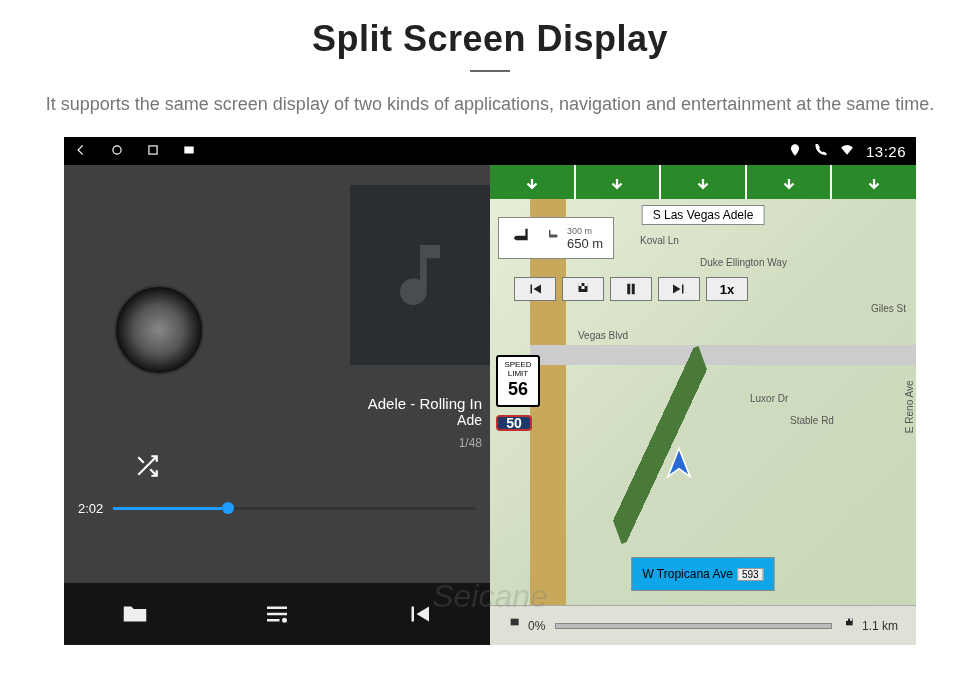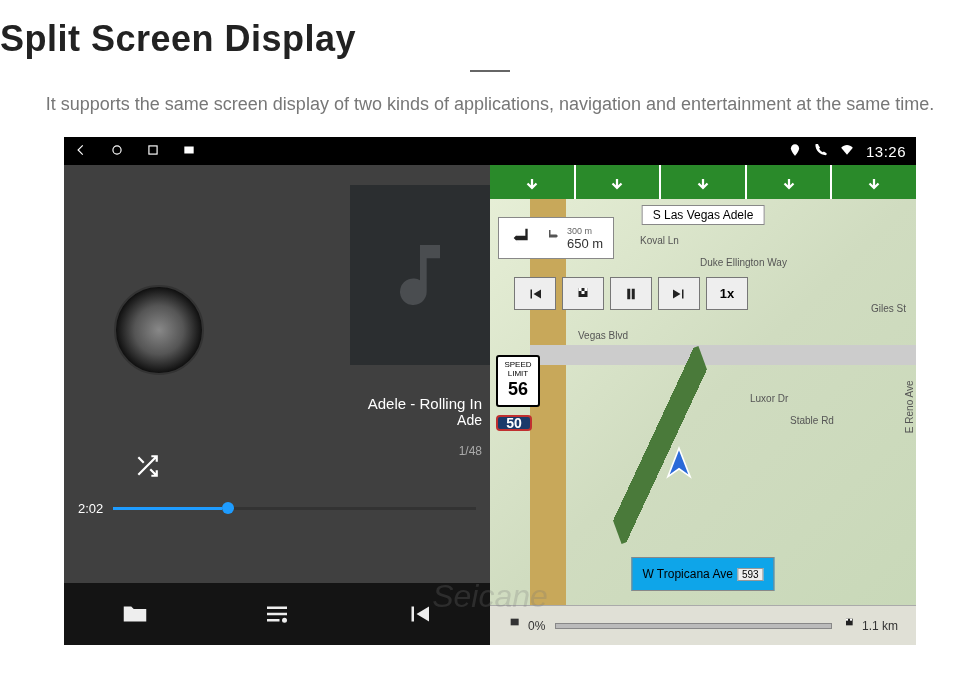--- a/index.html
+++ b/index.html
@@ -1,58 +1,58 @@
 <!DOCTYPE html>
 <html><head>
 <meta charset="utf-8">
 <style>
 * { margin: 0; padding: 0; box-sizing: border-box; }
 body { font-family: Arial, sans-serif; background: #fff; width: 980px; height: 696px; overflow: hidden; }
-.heading { padding: 18px 0 8px; }
+.heading { text-align: center; padding: 18px 0 8px; }
 .heading h1 { font-size: 36px; font-weight: 700; color: #222; letter-spacing: 0.5px; }
 .heading .underline { width: 40px; height: 2px; background: #666; margin: 10px auto 0; }
 .subtitle { text-align: center; color: #777; font-size: 18px; padding: 12px 40px 20px; line-height: 1.4; }
 .device { width: 852px; height: 508px; margin: 0 auto; background: #000; position: relative; overflow: hidden; }
 .statusbar { height: 28px; background: #000; display: flex; align-items: center; color: #fff; font-size: 14px; padding: 0 10px; }
 .statusbar .nav-icons { display: flex; gap: 22px; align-items: center; }
 .statusbar .spacer { flex: 1; }
 .statusbar .sys-icons { display: flex; gap: 12px; align-items: center; }
 .statusbar svg { width: 14px; height: 14px; fill: #fff; }
 .clock { font-size: 15px; font-weight: 500; letter-spacing: 0.5px; }
 .split { display: flex; height: 480px; }
 .pane-left { width: 50%; background: #404040; position: relative; display: flex; flex-direction: column; }
 .pane-right { width: 50%; background: #d8e4c8; position: relative; overflow: hidden; }
 .music-art { width: 140px; height: 180px; background: #2b2e30; position: absolute; top: 20px; right: 0; display: flex; align-items: center; justify-content: center; }
 .music-art svg { width: 80px; height: 80px; fill: #4a4d50; }
 .knob-wrap { position: absolute; left: 50px; top: 120px; }
 .knob { width: 90px; height: 90px; border-radius: 50%; background: radial-gradient(circle, #888 0%, #555 40%, #111 70%); border: 2px solid #333; }
 .track-meta { position: absolute; right: 8px; top: 230px; text-align: right; color: #fff; font-size: 15px; }
 .track-meta .line2 { font-size: 14px; }
-.track-meta .line3 { font-size: 12px; color: #aaa; margin-top: 16px; }
+.track-meta .line3 { font-size: 12px; color: #aaa; margin-top: 8px; }
 .shuffle { position: absolute; left: 70px; top: 288px; color: #fff; }
 .progress-row { position: absolute; left: 0; right: 0; top: 336px; display: flex; align-items: center; padding: 0 14px; gap: 10px; }
 .progress-time { color: #fff; font-size: 13px; }
 .progress-bar { flex: 1; height: 3px; background: #333; position: relative; }
 .progress-fill { position: absolute; left: 0; top: 0; height: 100%; width: 30%; background: #1e9cff; }
 .progress-dot { position: absolute; top: -5px; left: 30%; width: 12px; height: 12px; border-radius: 50%; background: #1e9cff; }
 .bottom-bar { position: absolute; left: 0; right: 0; bottom: 0; height: 62px; background: #141414; display: flex; }
 .bottom-bar .btn { flex: 1; display: flex; align-items: center; justify-content: center; color: #eee; }
 .bottom-bar svg { width: 30px; height: 30px; fill: #eee; }
 
 .map-bg { position: absolute; inset: 0; background: linear-gradient(135deg, #e8f0d8 0%, #d0dcc0 50%, #c8d8b8 100%); }
 .lane-bar { position: absolute; top: 0; left: 0; right: 0; height: 34px; background: #2a8a2a; display: flex; }
 .lane-bar .lane { flex: 1; display: flex; align-items: center; justify-content: center; border-right: 2px solid #fff; }
 .lane-bar .lane:last-child { border-right: none; }
 .lane-bar svg { width: 18px; height: 18px; fill: #fff; }
 .turn-card { position: absolute; top: 52px; left: 8px; background: #fff; padding: 6px 10px; border: 1px solid #888; display: flex; align-items: center; gap: 6px; }
 .turn-card .dist { font-size: 13px; color: #333; }
 .turn-card svg { width: 28px; height: 28px; fill: #222; }
 .turn-card .sec-turn svg { width: 18px; height: 18px; fill: #555; }
 .nav-btns { position: absolute; top: 112px; left: 24px; display: flex; gap: 6px; }
-.nav-btn { width: 42px; height: 33px; background: #eee; border: 1px solid #777; display: flex; align-items: center; justify-content: center; }
+.nav-btn { width: 42px; height: 24px; background: #eee; border: 1px solid #777; display: flex; align-items: center; justify-content: center; }
 .nav-btn svg { width: 18px; height: 18px; fill: #222; }
 .speed-sign { position: absolute; top: 190px; left: 6px; width: 44px; height: 52px; background: #fff; border: 2px solid #000; border-radius: 3px; text-align: center; font-size: 8px; padding-top: 3px; }
 .speed-sign .num { font-size: 18px; font-weight: 700; margin-top: 1px; }
 .route-sign { position: absolute; top: 250px; left: 6px; width: 36px; height: 16px; background: #1a3a6a; color: #fff; border-radius: 4px; display: flex; align-items: center; justify-content: center; font-size: 14px; font-weight: 700; border: 2px solid #c03030; }
 .street-top { position: absolute; top: 40px; left: 50%; transform: translateX(-50%); background: #fff; border: 1px solid #888; padding: 2px 10px; font-size: 12px; }
 .street-bot { position: absolute; bottom: 54px; left: 50%; transform: translateX(-50%); background: #0ea5e9; border: 1px solid #888; padding: 9px 10px; font-size: 12px; display: flex; gap: 4px; align-items: center; }
 .street-bot .badge { background: #eee; border: 1px solid #999; padding: 0 4px; font-size: 10px; }
 .road-label { position: absolute; font-size: 10px; color: #555; }
 .cursor { position: absolute; top: 280px; left: 170px; }
 .cursor svg { width: 38px; height: 38px; }

